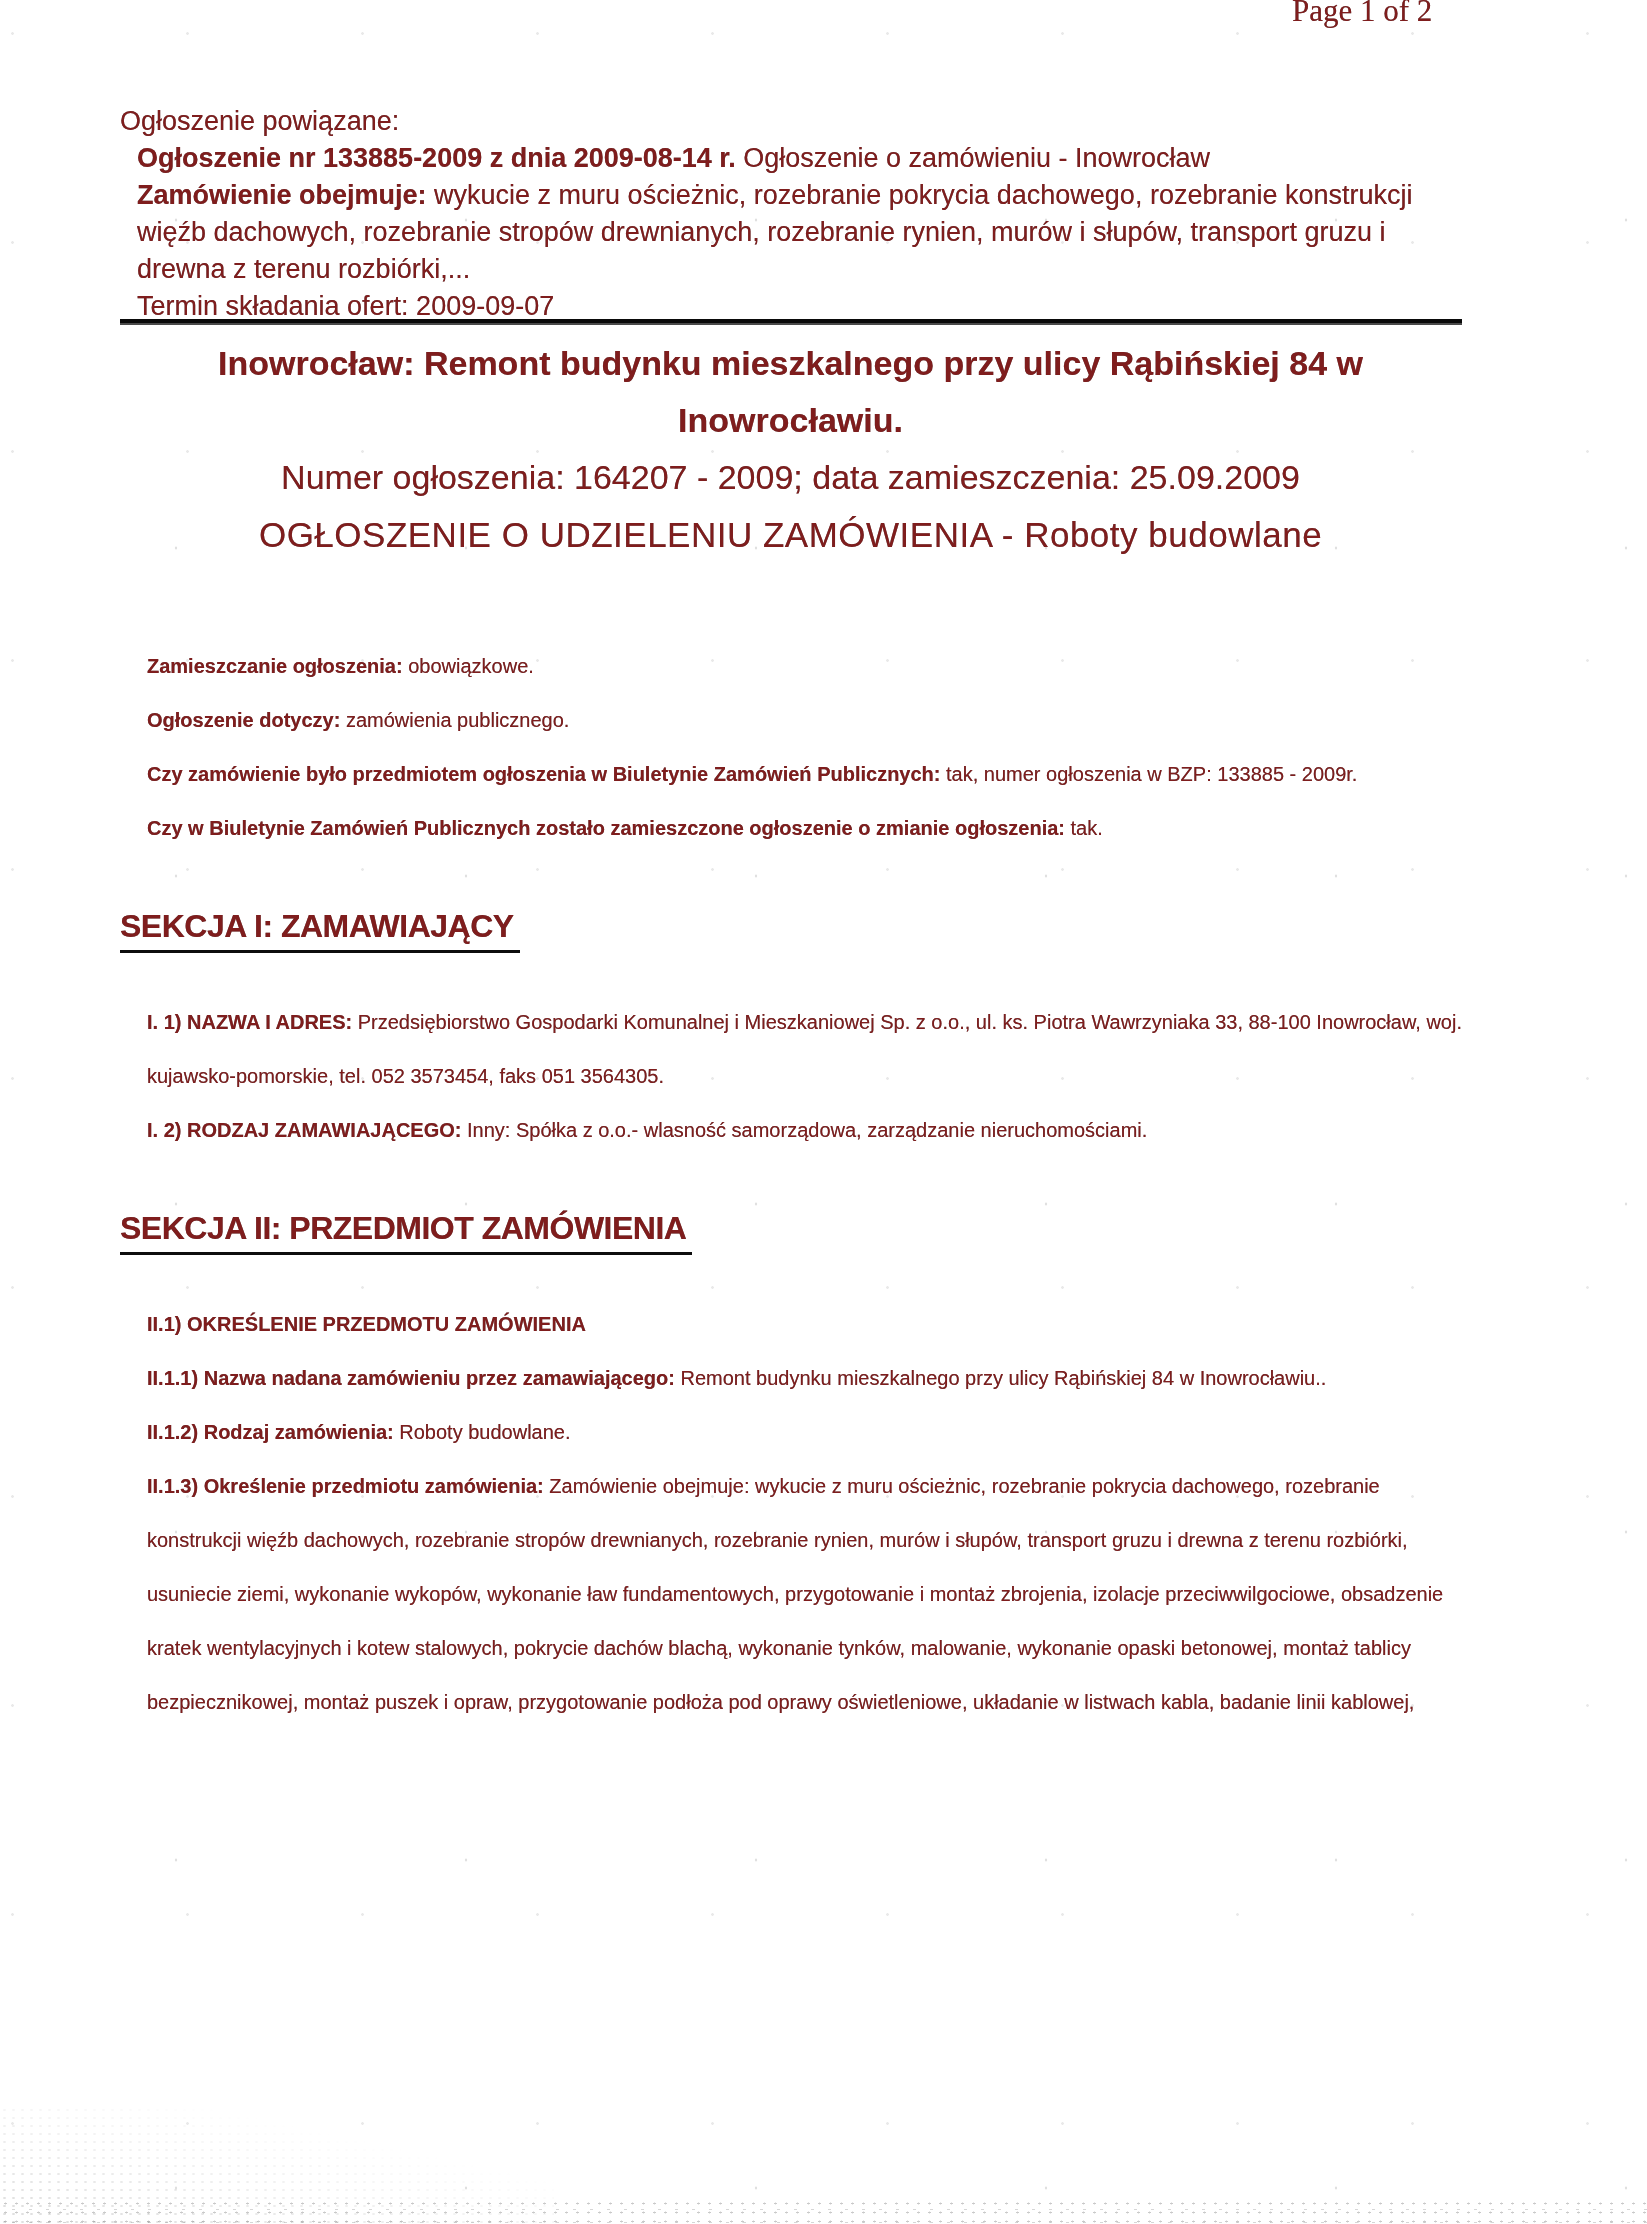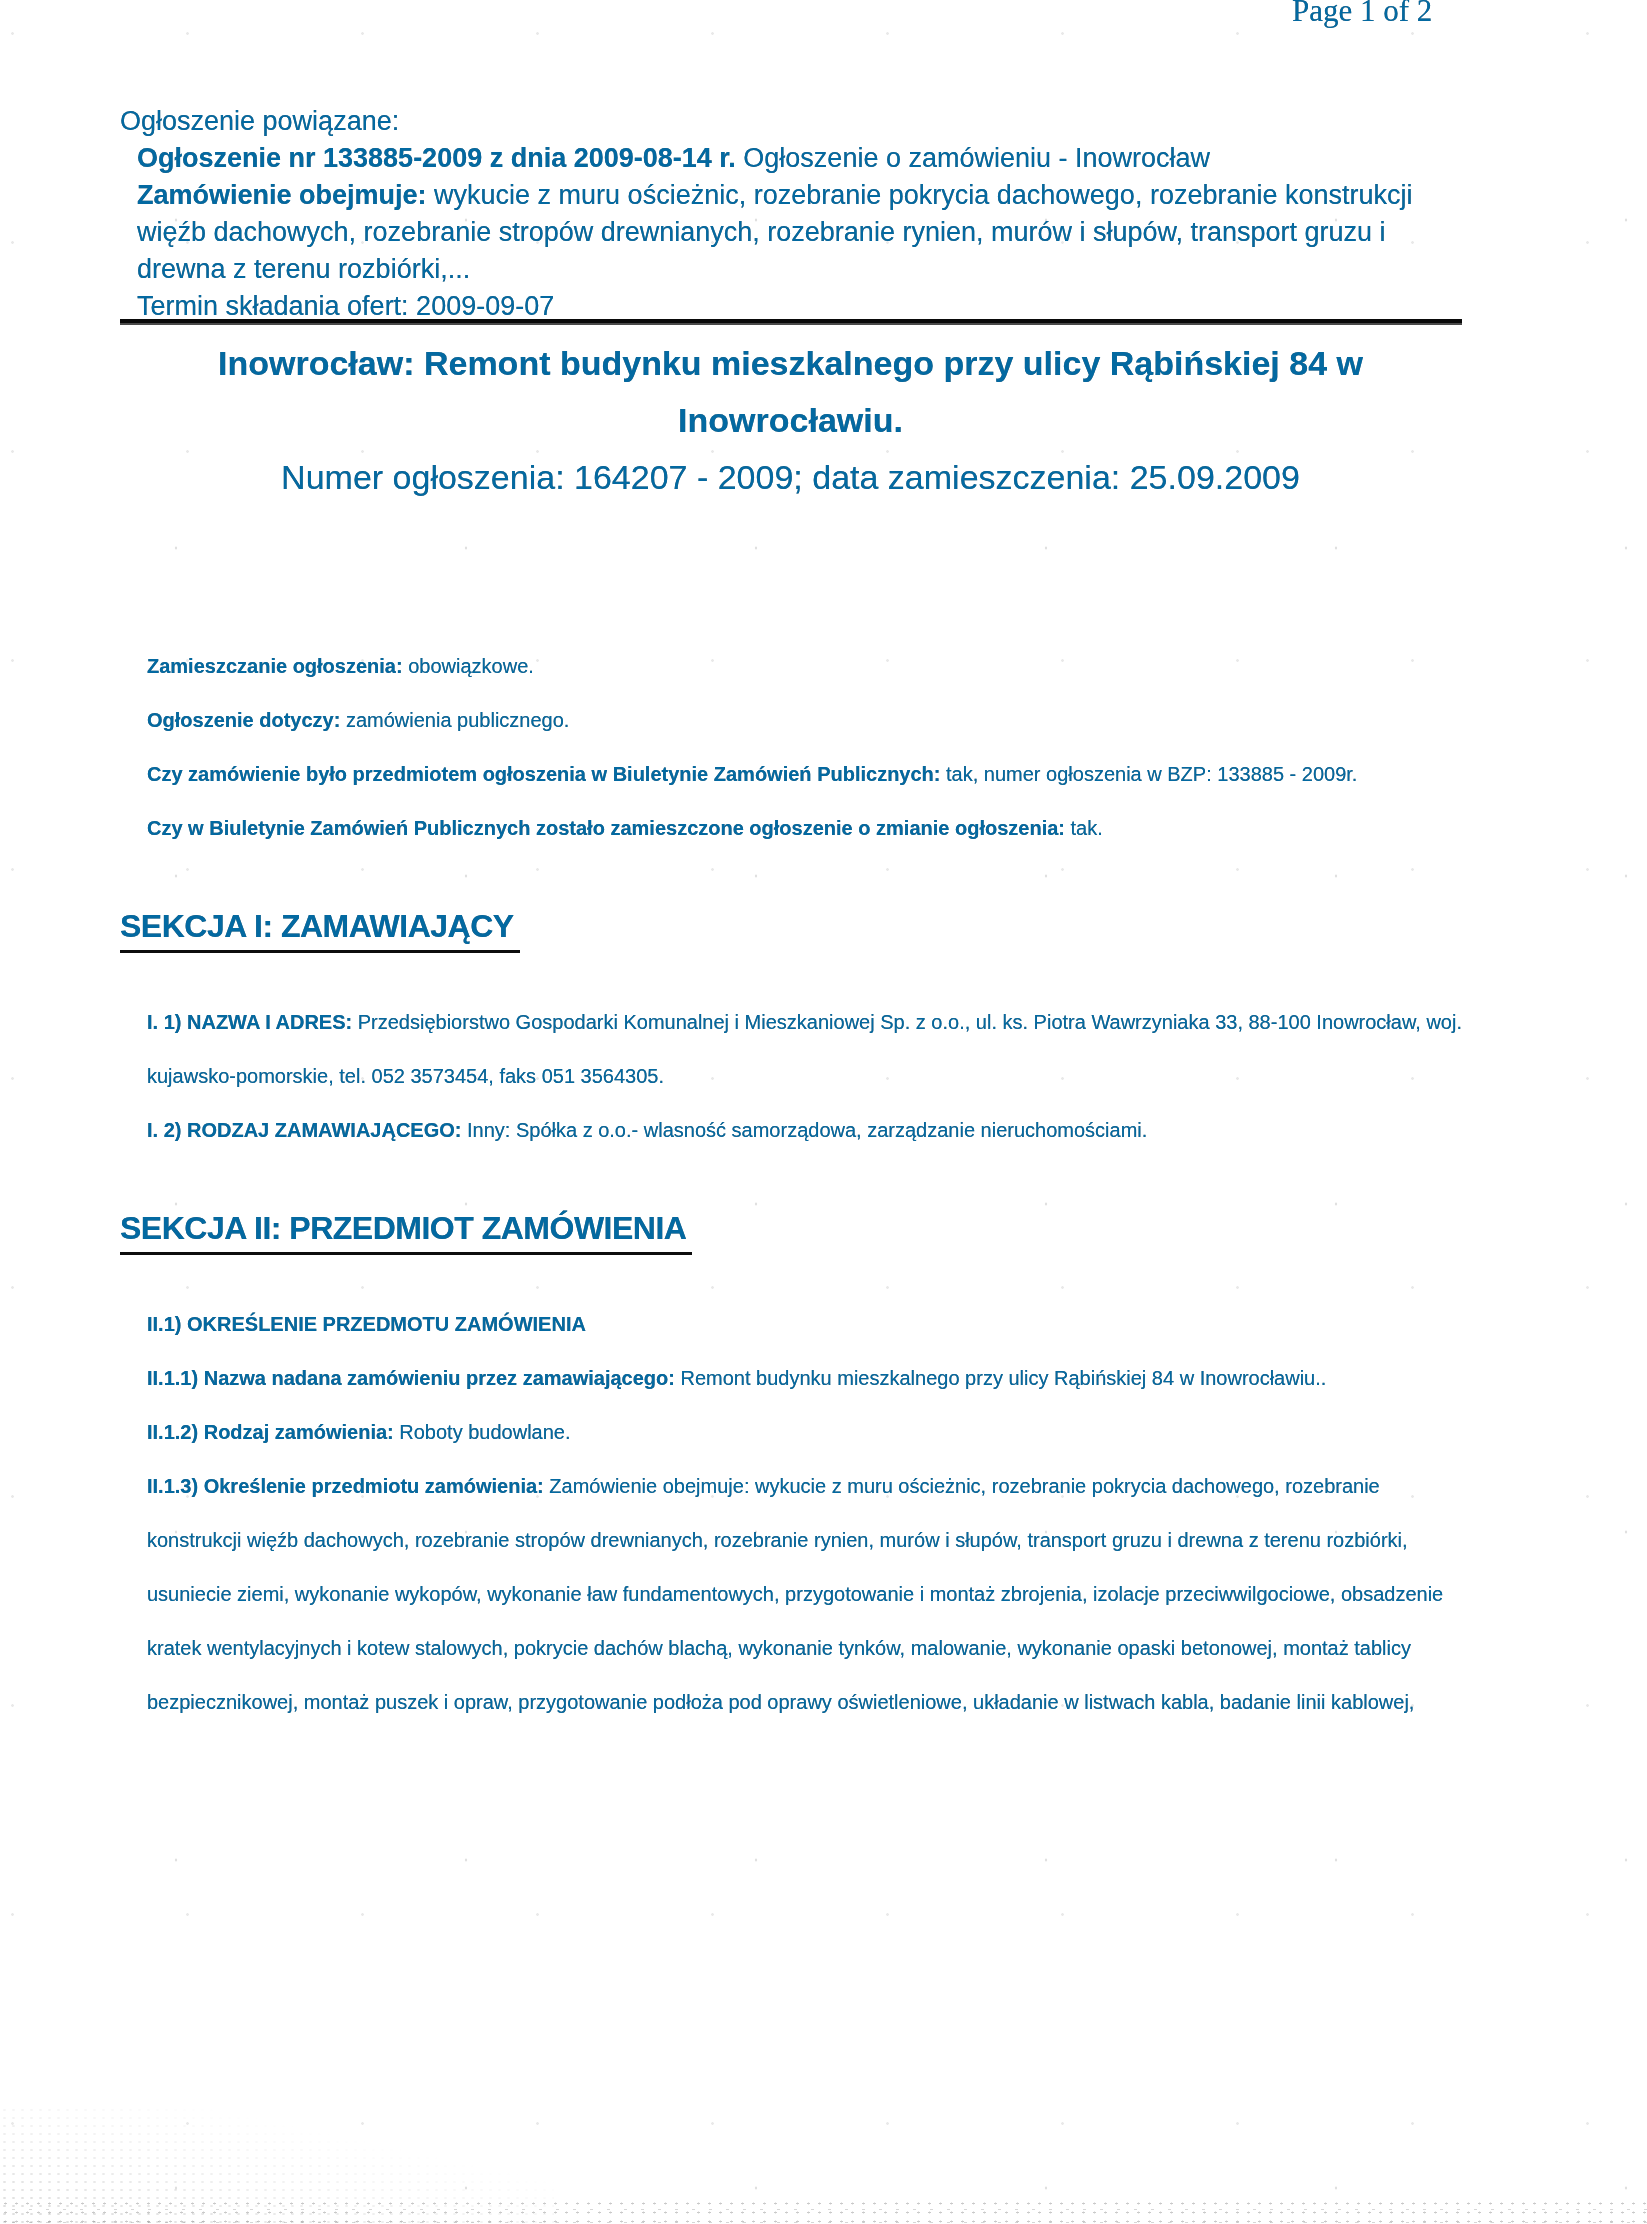--- a/index.html
+++ b/index.html
@@ -8,21 +8,21 @@
     padding: 0;
     background: #ffffff;
   }
   .page {
     position: relative;
     width: 1647px;
     height: 2225px;
     background: #ffffff;
     overflow: hidden;
     font-family: "Liberation Sans", sans-serif;
-    color: #0369a1;
+    color: #7f1d1d;
     text-shadow: 0 0 0.6px rgba(0,0,0,0.55);
   }
 
   
   .speckle {
     position: absolute;
     inset: 0;
     pointer-events: none;
     background-image:
       radial-gradient(rgba(0,0,0,0.55) 1px, transparent 1.6px),
@@ -157,20 +157,21 @@
       <p class="summary"><b>Zamówienie obejmuje:</b><span> wykucie z muru ościeżnic, rozebranie pokrycia dachowego, rozebranie konstrukcji więźb dachowych, rozebranie stropów drewnianych, rozebranie rynien, murów i słupów, transport gruzu i drewna z terenu rozbiórki,...</span></p>
       <p>Termin składania ofert: 2009-09-07</p>
     </div>
   </div>
 
   <div class="divider"></div>
 
   <div class="title-block">
     <h1>Inowrocław: Remont budynku mieszkalnego przy ulicy Rąbińskiej 84 w Inowrocławiu.</h1>
     <h2>Numer ogłoszenia: 164207 - 2009; data zamieszczenia: 25.09.2009</h2>
+    <h3>OGŁOSZENIE O UDZIELENIU ZAMÓWIENIA - Roboty budowlane</h3>
   </div>
 
   <div class="content">
 
     <p><b>Zamieszczanie ogłoszenia:</b><span> obowiązkowe.</span></p>
     <p><b>Ogłoszenie dotyczy:</b><span> zamówienia publicznego.</span></p>
     <p><b>Czy zamówienie było przedmiotem ogłoszenia w Biuletynie Zamówień Publicznych:</b><span> tak, numer ogłoszenia w BZP: 133885 - 2009r.</span></p>
     <p><b>Czy w Biuletynie Zamówień Publicznych zostało zamieszczone ogłoszenie o zmianie ogłoszenia:</b><span> tak.</span></p>
 
     <h4 class="section-heading"><span>SEKCJA I: ZAMAWIAJĄCY</span></h4>

